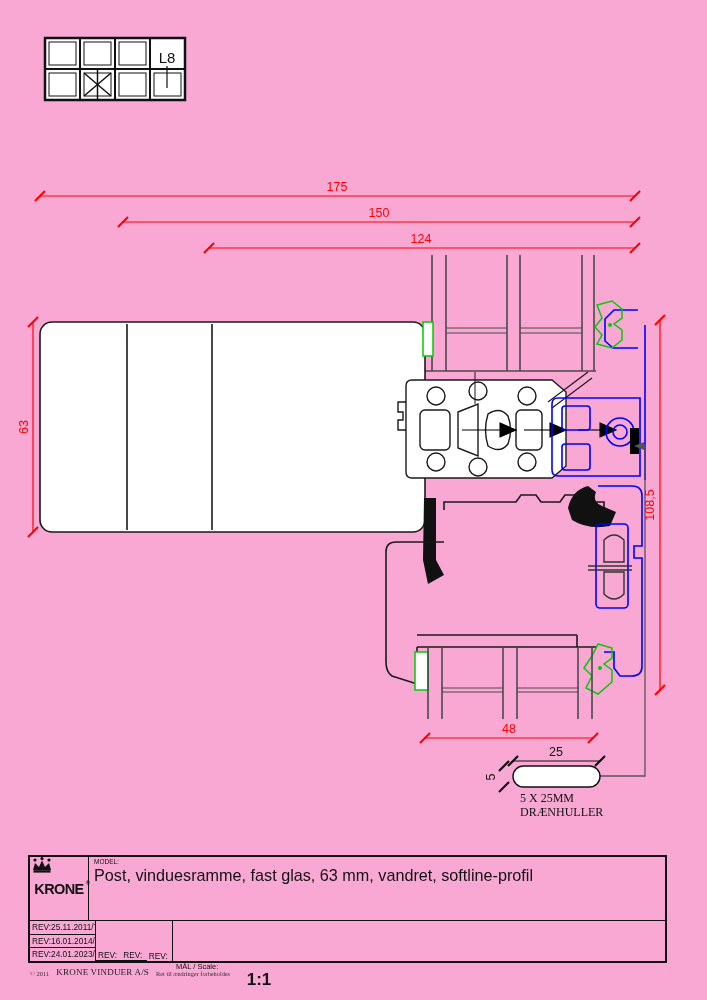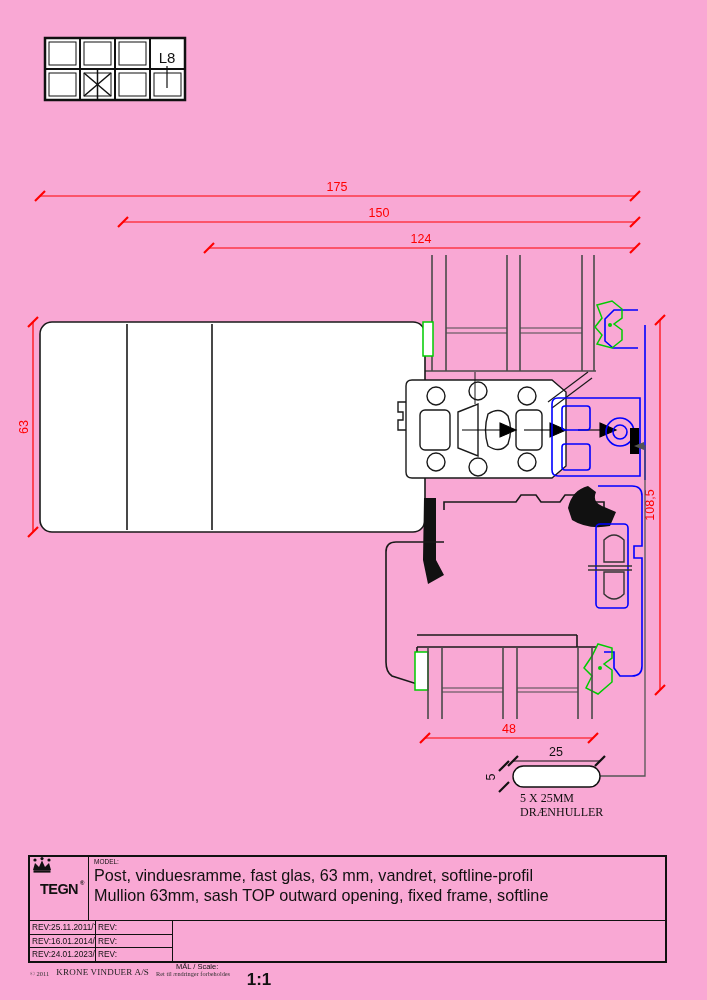--- a/index.html
+++ b/index.html
@@ -17,21 +17,21 @@
   .tb-top{display:flex;height:69px;border-bottom:1.5px solid #111;}
   .tb-logo{width:58px;border-right:1.5px solid #111;display:flex;flex-direction:column;
            align-items:center;justify-content:center;gap:1px;}
   .brand{font-weight:bold;font-size:14.5px;letter-spacing:-0.6px;color:#111;position:relative;}
   .brand sup{font-size:6px;position:absolute;top:-1px;right:-6px;}
   .tb-model{flex:1;padding:1px 0 0 5px;overflow:hidden;}
   .model-label{font-size:6.5px;color:#111;line-height:8px;}
   .model-line{font-size:16.2px;color:#111;line-height:19.5px;white-space:nowrap;}
   .tb-bottom{display:flex;flex:1;}
   .revcol1{width:65px;border-right:1.5px solid #111;display:flex;flex-direction:column;}
-  .revcol2{width:76px;border-right:1.5px solid #111;display:flex;flex-direction:column;}
+  .revcol2{width:76px;border-right:1.5px solid #111;display:flex;flex-direction:row;align-items:flex-end;}
   .revcell{flex:1;border-bottom:1px solid #111;font-size:8.3px;color:#111;
            padding:1px 0 0 2px;white-space:nowrap;overflow:hidden;}
   .revcell:last-child{border-bottom:none;}
   .tb-drawno{flex:1;border-right:1.5px solid #111;position:relative;}
   .drawno-label{position:absolute;left:3px;top:1px;font-size:7.5px;color:#111;}
   .drawno{position:absolute;left:0;right:0;top:2px;text-align:center;
           font-size:37px;color:#111;letter-spacing:0.5px;}
   .tb-scale{width:172px;position:relative;margin-top:40px;}
   .scale-label{position:absolute;left:3px;top:1px;font-size:7.5px;color:#111;}
   .scale-val{position:absolute;left:0;right:0;top:9px;text-align:center;font-size:17px;color:#111;font-weight:bold;}
@@ -230,26 +230,25 @@
 <div class="tblock">
   <div class="tb-top">
     <div class="tb-logo">
       <svg width="24" height="16" viewBox="0 0 24 16">
         <circle cx="5" cy="3" r="1.6" fill="#111"></circle>
         <circle cx="12" cy="1.6" r="1.6" fill="#111"></circle>
         <circle cx="19" cy="3" r="1.6" fill="#111"></circle>
         <path d="M3,13 L5,6 L9,10 L12,3.5 L15,10 L19,6 L21,13 Z" fill="#111"></path>
         <rect x="3.5" y="13.2" width="17" height="2.4" fill="#111"></rect>
       </svg>
-      <div class="brand"><span>TEGN</span><sup>®</sup></div>
+      <div class="brand"><span>KRONE</span><sup>®</sup></div>
     </div>
     <div class="tb-model">
       <div class="model-label">MODEL:</div>
       <div class="model-line">Post, vinduesramme, fast glas, 63 mm, vandret, softline-profil</div>
-      <div class="model-line">Mullion 63mm, sash TOP outward opening, fixed frame, softline</div>
     </div>
   </div>
   <div class="tb-bottom">
     <div class="revcol1">
       <div class="revcell">REV:25.11.2011/TA</div>
       <div class="revcell">REV:16.01.2014/UK</div>
       <div class="revcell">REV:24.01.2023/UK</div>
     </div>
     <div class="revcol2">
       <div class="revcell">REV:</div>

